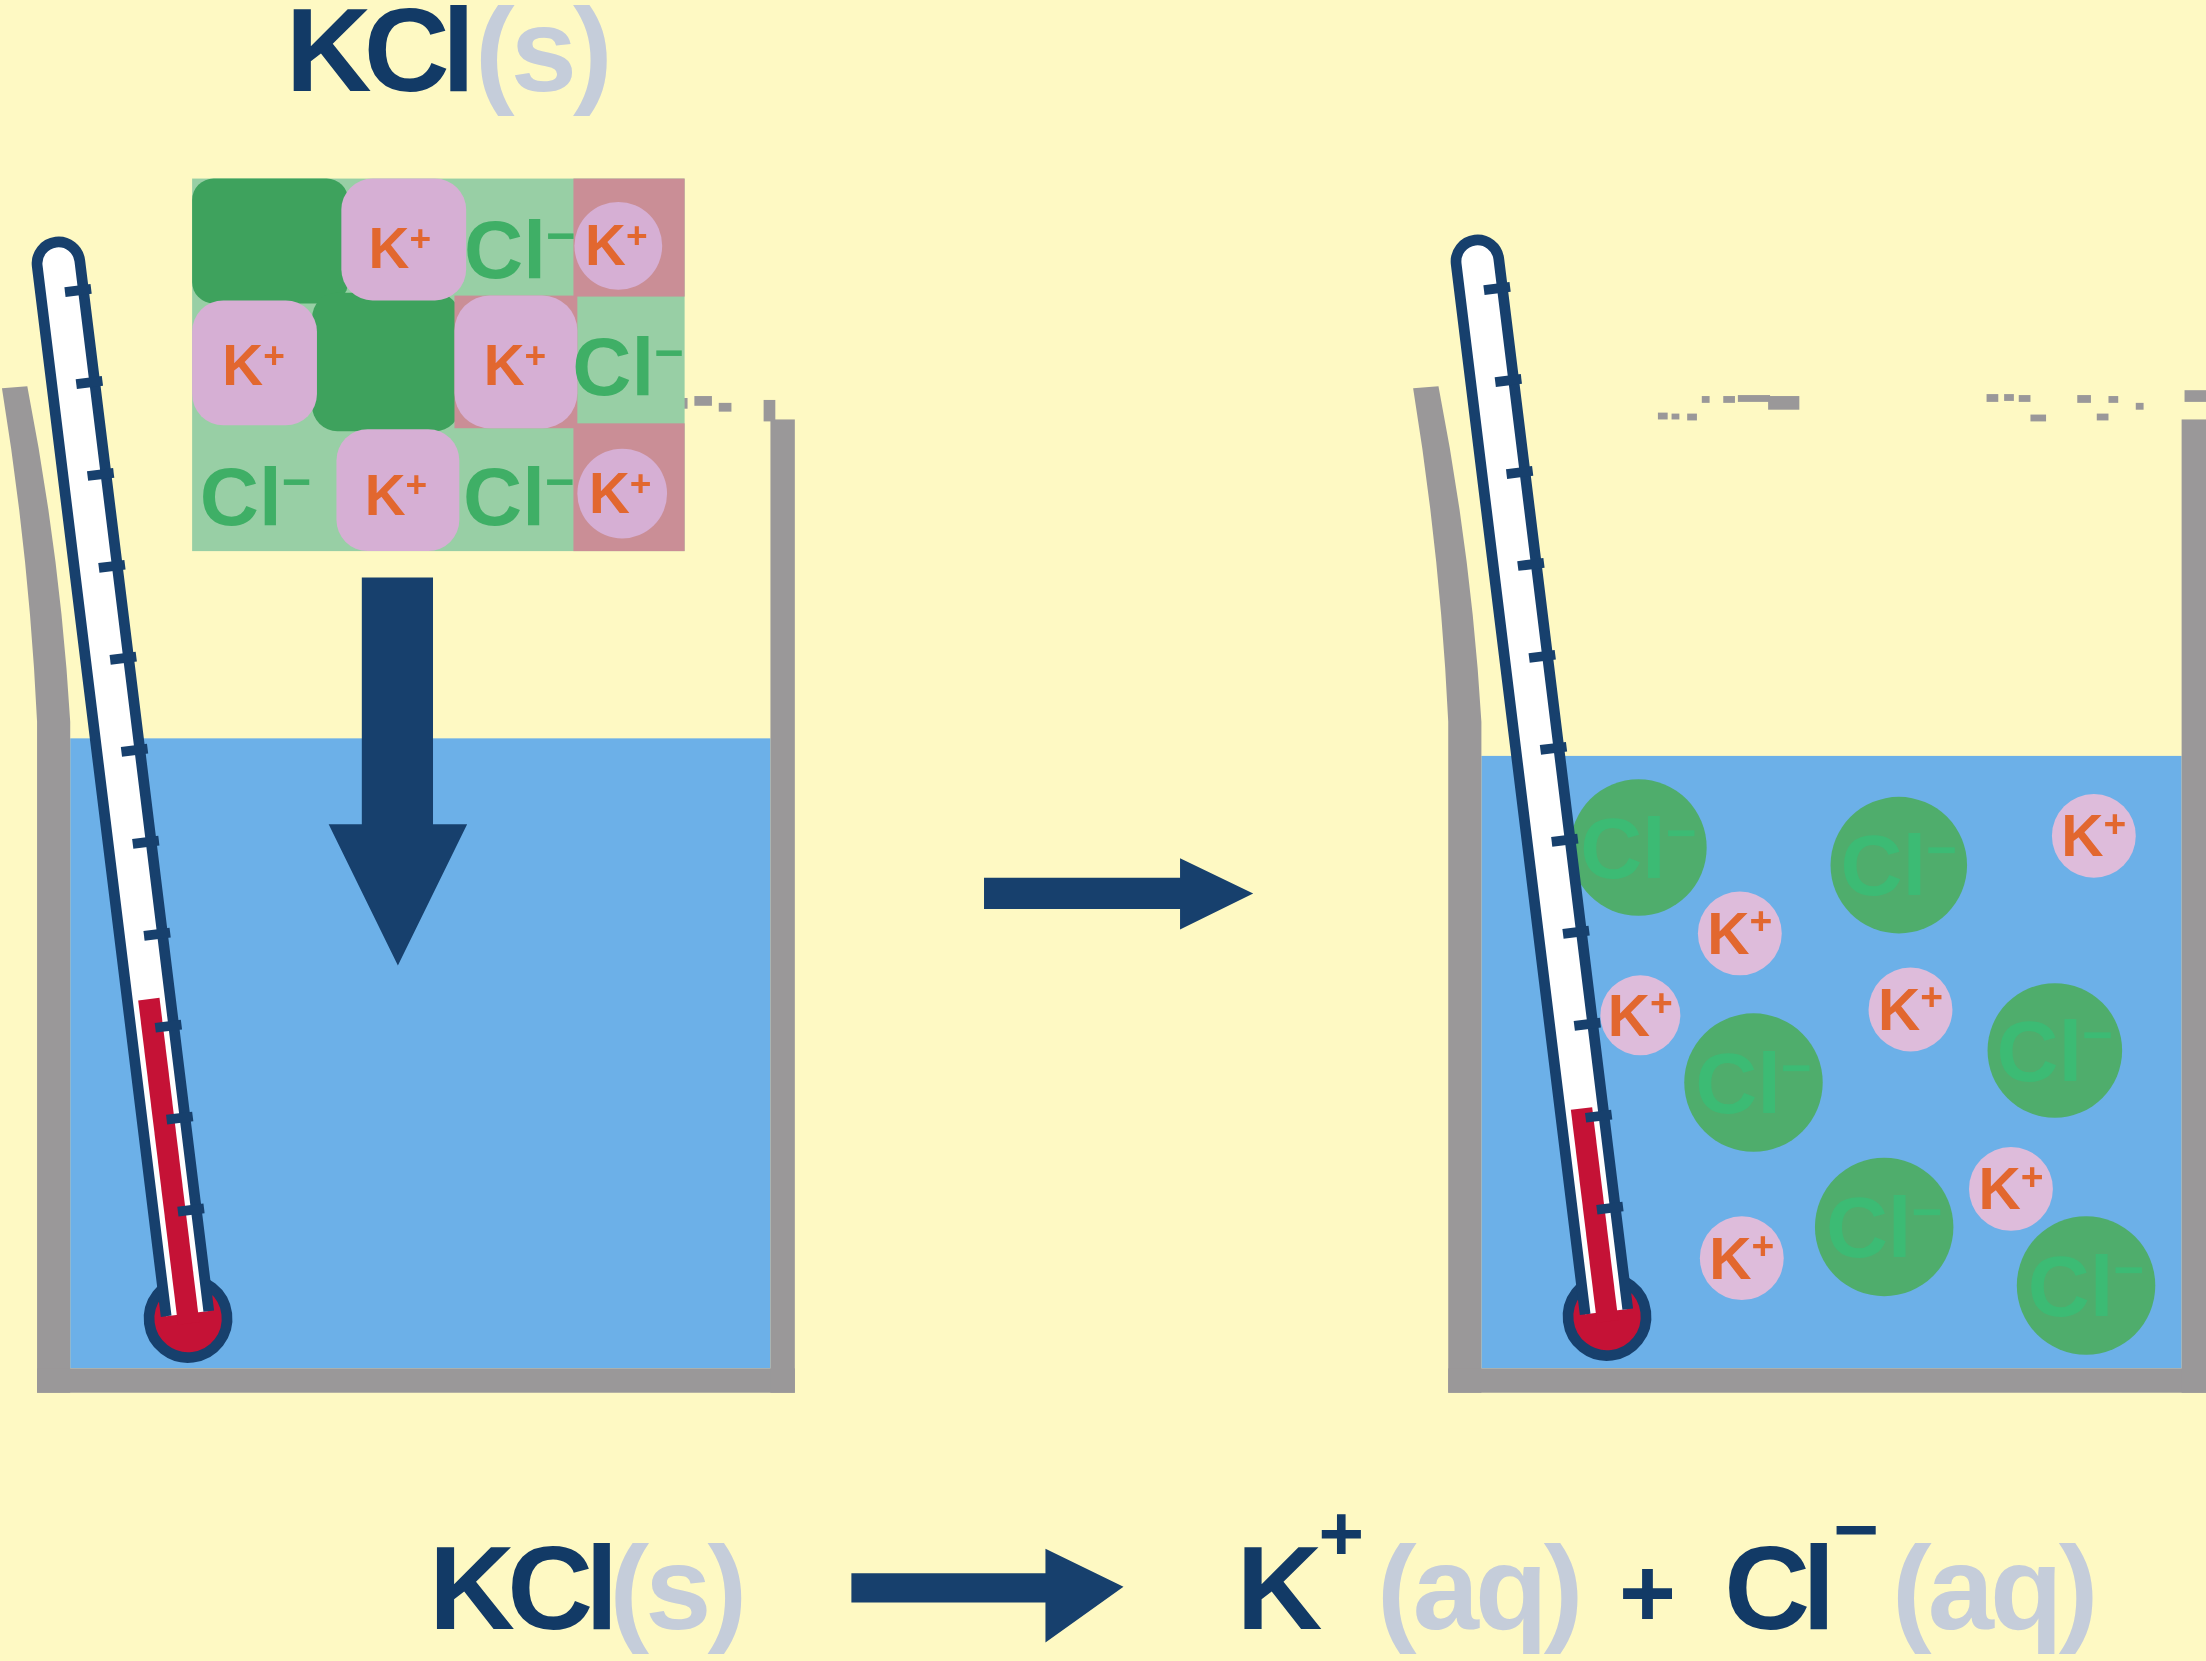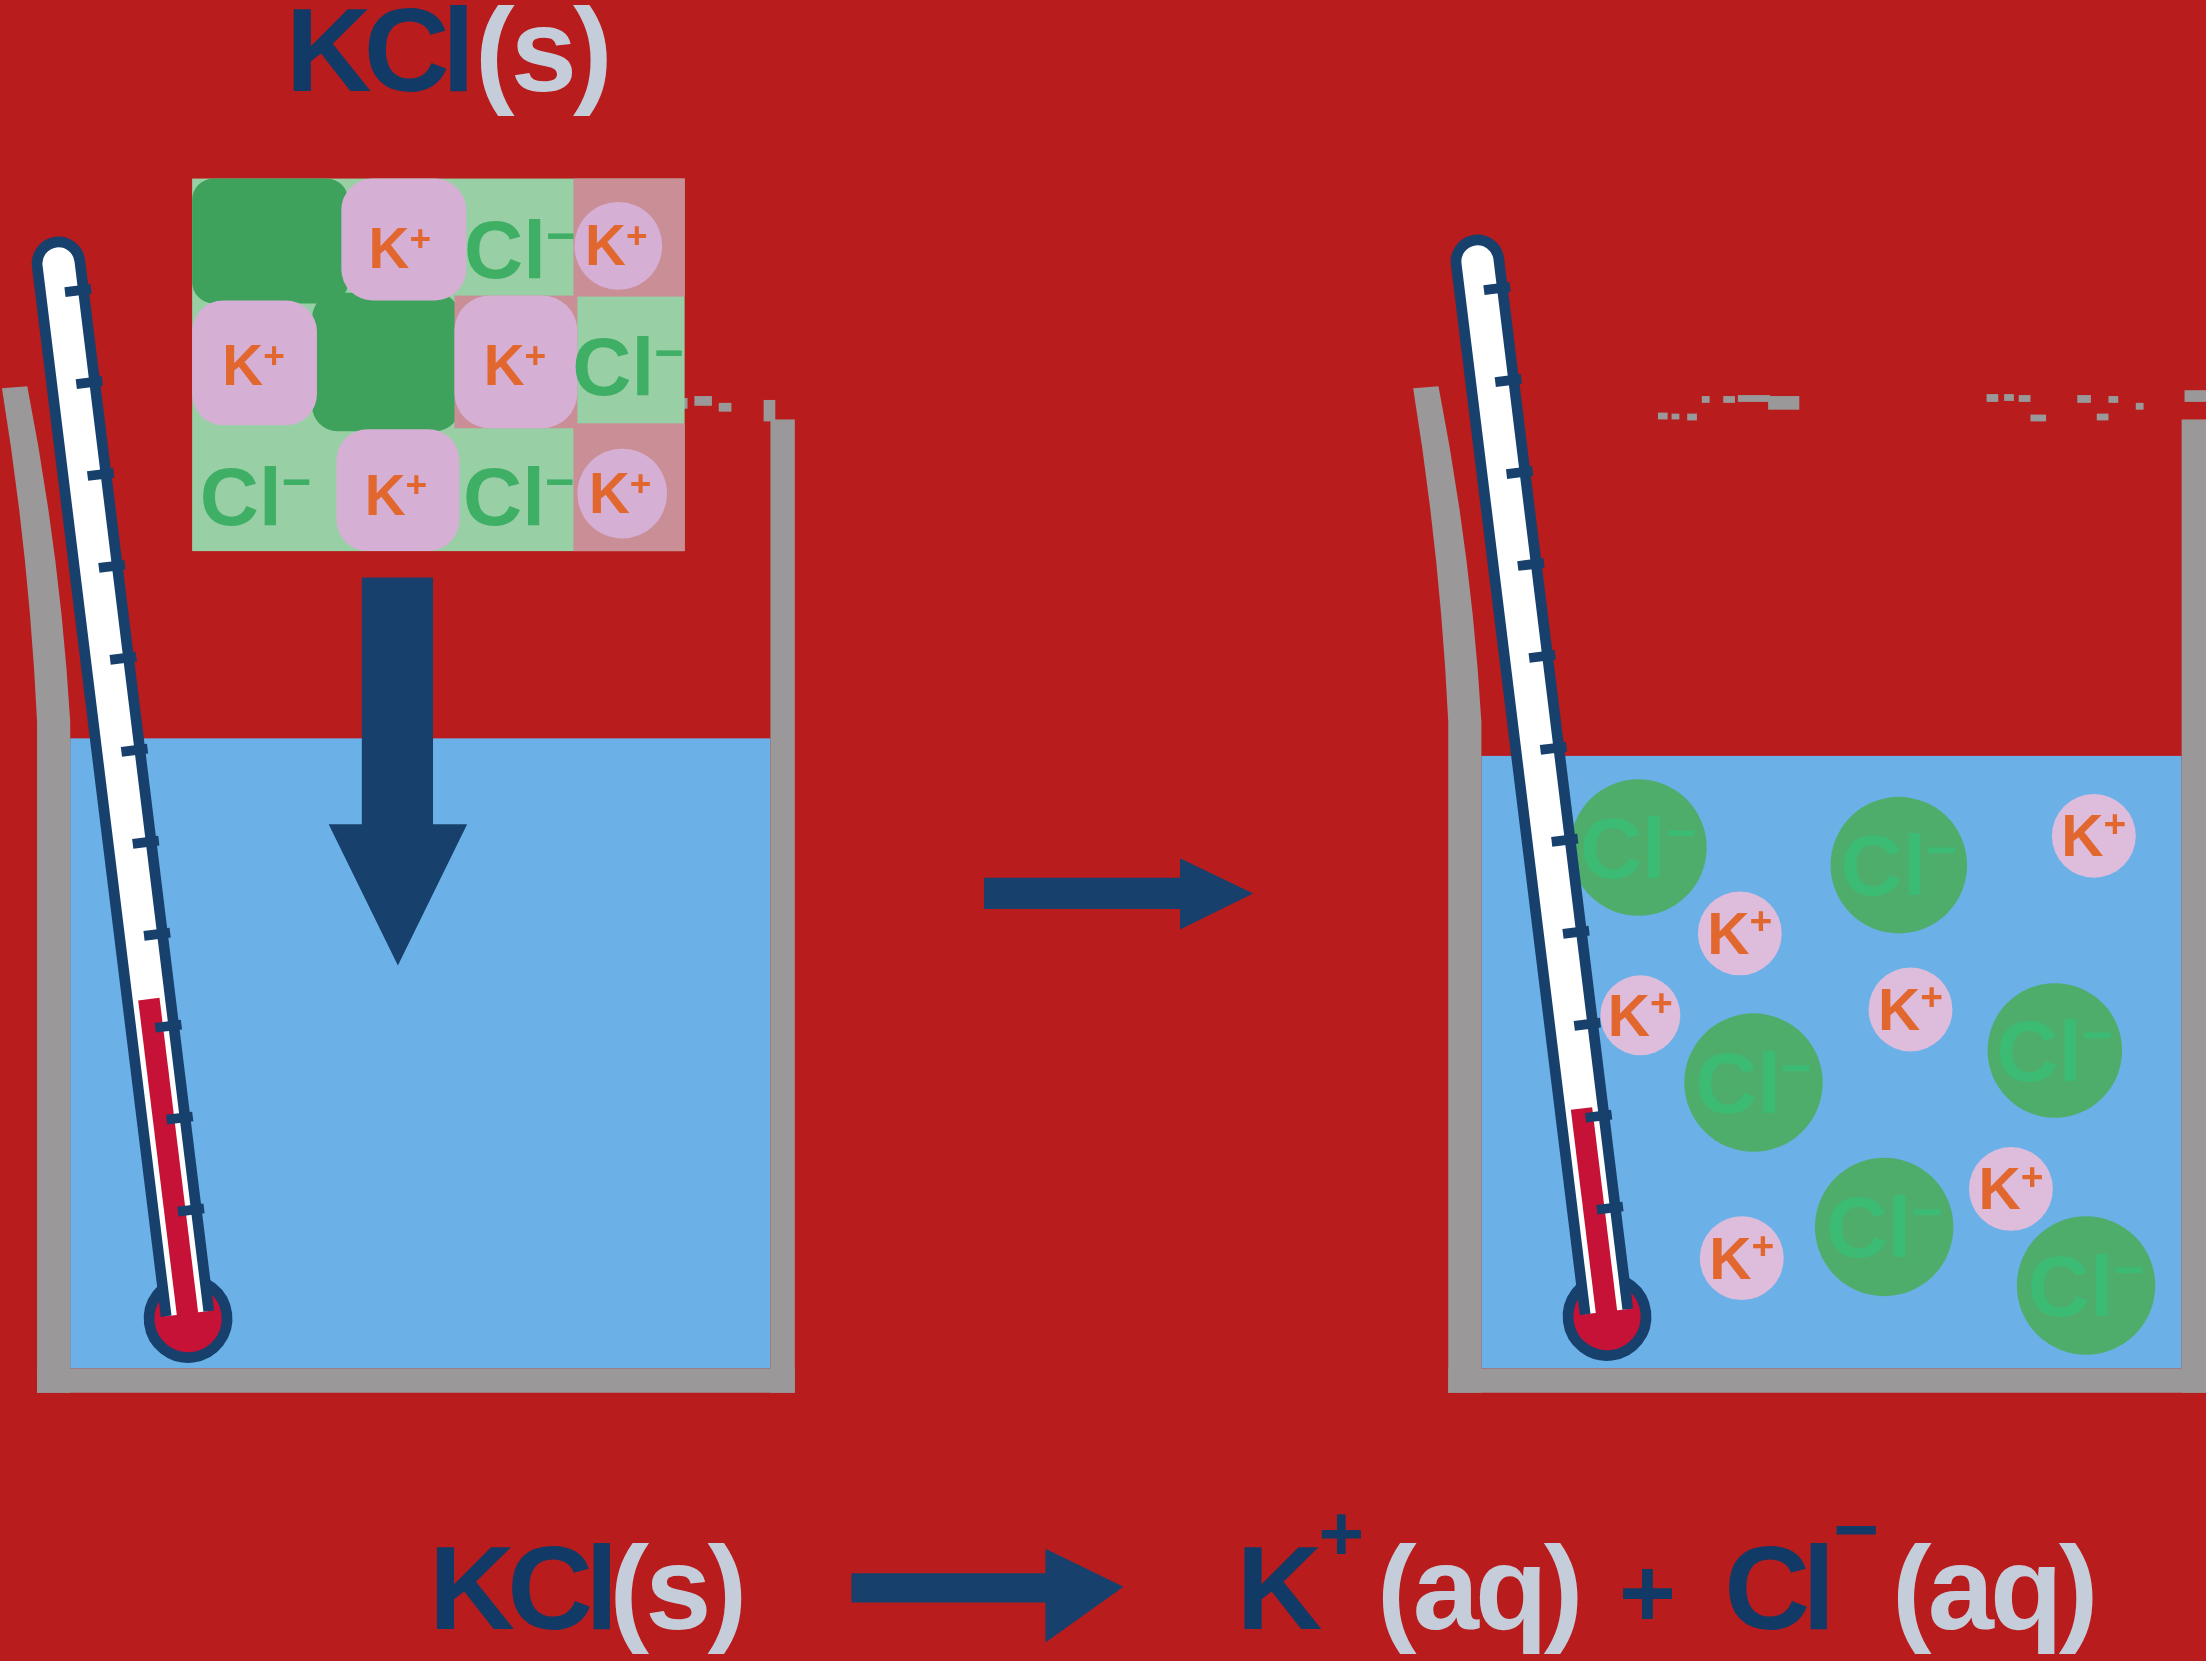--- a/index.html
+++ b/index.html
@@ -13,21 +13,21 @@
     --lat-light-green:#98cfa5;
     --ion-green:#4fad6c;
     --ion-green-text:#3cbb74;
     --lat-green-text:#3faf66;
     --pink:#d6afd4;
     --sol-pink:#debcdb;
     --salmon:#ca8e96;
     --orange:#e2672f;
   }
   html,body{margin:0;padding:0;background:#ffffff;}
-  .stage{position:relative;width:2206px;height:1662px;background:#b91c1c;overflow:hidden;}
+  .stage{position:relative;width:2206px;height:1662px;background:#fef9c3;overflow:hidden;}
   svg{display:block;}
   svg text{font-family:"Liberation Sans","DejaVu Sans",sans-serif;font-weight:bold;}
   .title-main{fill:var(--text-navy);font-size:122px;letter-spacing:-8px;}
   .title-state{fill:var(--state-gray);font-size:122px;letter-spacing:-4px;}
   .eq-main{fill:var(--text-navy);font-size:122px;letter-spacing:-8px;}
   .eq-state{fill:var(--state-gray);font-size:122px;letter-spacing:-4px;}
   .eq-sup{fill:var(--text-navy);font-size:80px;}
   .eq-plus{fill:var(--text-navy);font-size:100px;}
   .water{fill:var(--water);}
   .glass{fill:var(--beaker-gray);}

